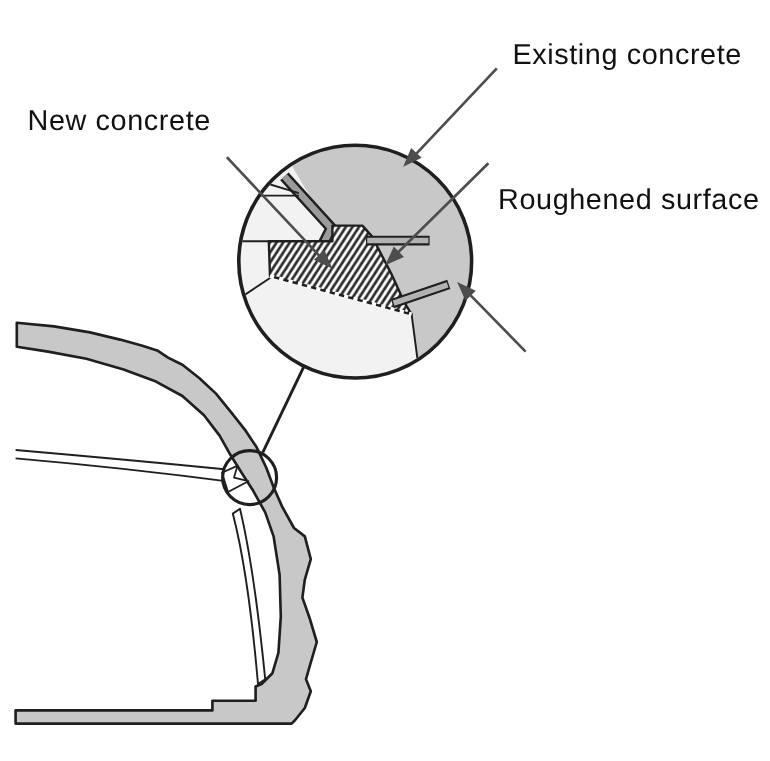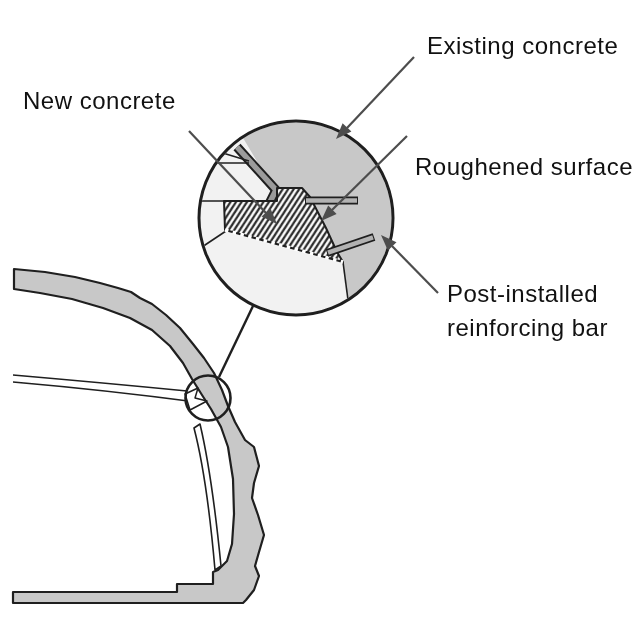--- a/index.html
+++ b/index.html
@@ -108,14 +108,13 @@
       <polygon points="381,235 396.5,242.2 387.9,250.6" fill="#4d4d4d"></polygon>
     </g>
   </svg>
 
   <div class="fig-label" style="left:427px;top:29px;">Existing concrete</div>
 
   <div class="fig-label" style="left:415px;top:104px;margin-top:46px;">Roughened surface</div>
 
   <div class="fig-label" style="left:23px;top:84px;">New concrete</div>
 
-  <div class="fig-label wrap" style="left:447px;top:277px;width:178px;line-height:33.5px;">Post-installed reinforcing bar</div>
 </div>
 
 </body></html>

